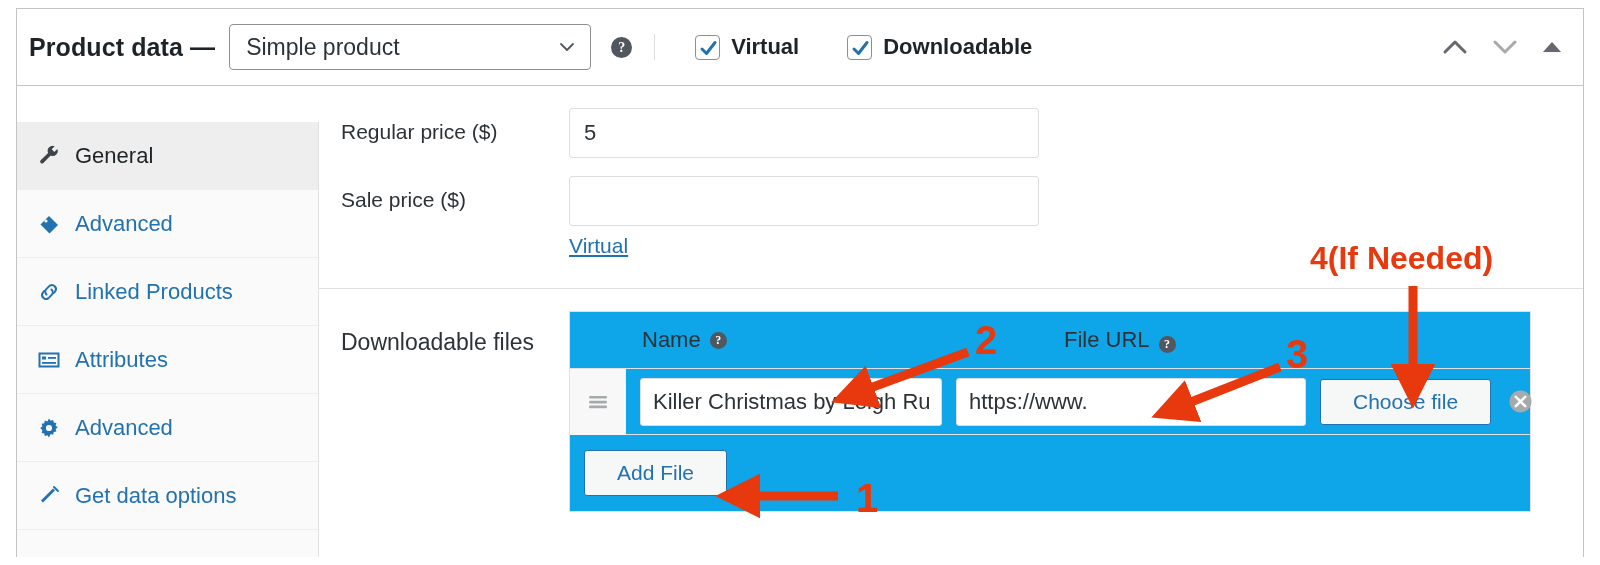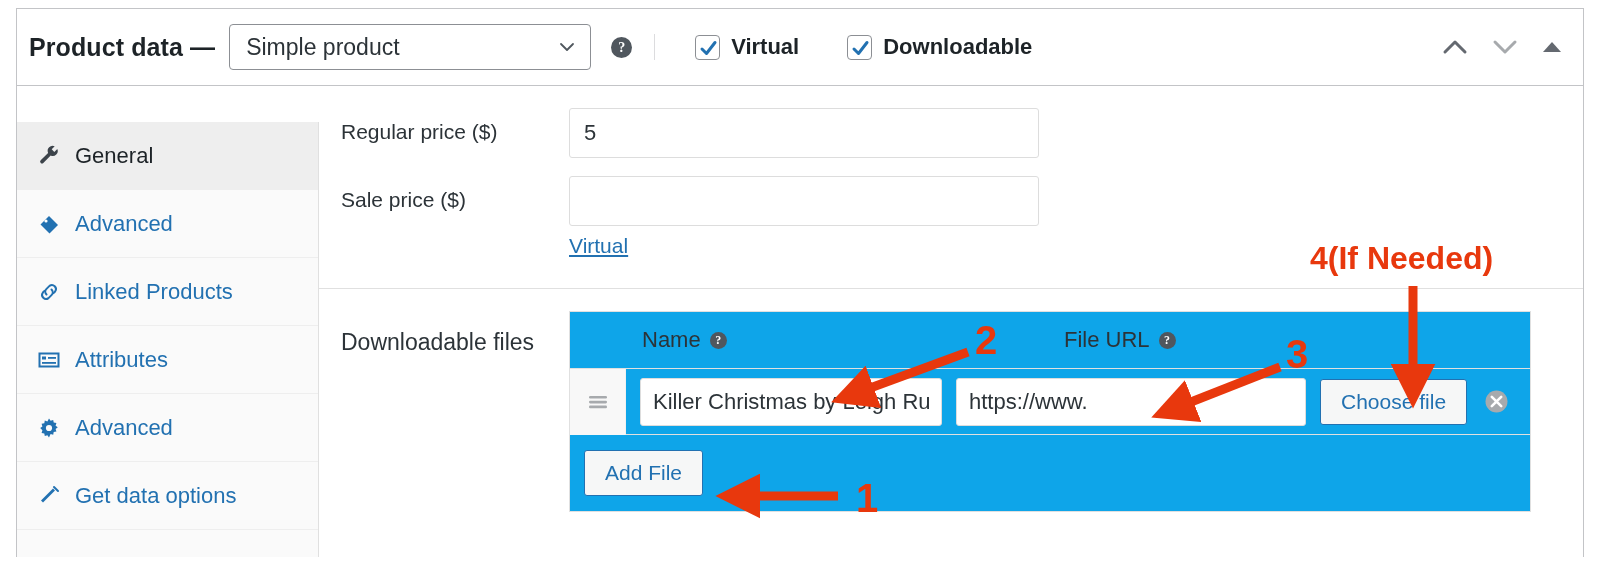--- a/index.html
+++ b/index.html
@@ -230,21 +230,21 @@
     padding-left: 16px;
     font-size: 22px;
     color: #2c3338;
     display: flex; align-items: center;
   }
   .dl-head .h-url {
     width: 480px; flex: 0 0 480px;
     padding-left: 14px;
     font-size: 22px;
     color: #2c3338;
-    display: flex; align-items: center;
+    display: flex; align-items: flex-end;
   }
   .mini-help {
     display: inline-block;
     margin-left: 9px;
     width: 17px; height: 17px;
     border-radius: 50%;
     background: #50575e;
     color: #fff;
     font-size: 12px;
     font-weight: 700;
@@ -283,21 +283,21 @@
     border-radius: 3px;
     font-size: 22px;
     color: #2c3338;
     padding: 0 12px;
     font-family: "Liberation Sans", sans-serif;
     outline: none;
     background: #fff;
   }
   .btn-secondary {
     height: 46px;
-    padding: 0 20px;
+    padding: 0 32px;
     border: 1px solid #2271b1;
     border-radius: 3px;
     background: #f6f7f7;
     color: #2271b1;
     font-size: 21px;
     font-family: "Liberation Sans", sans-serif;
     cursor: pointer;
     white-space: nowrap;
   }
   .remove-icon { cursor: pointer; line-height: 0; }

